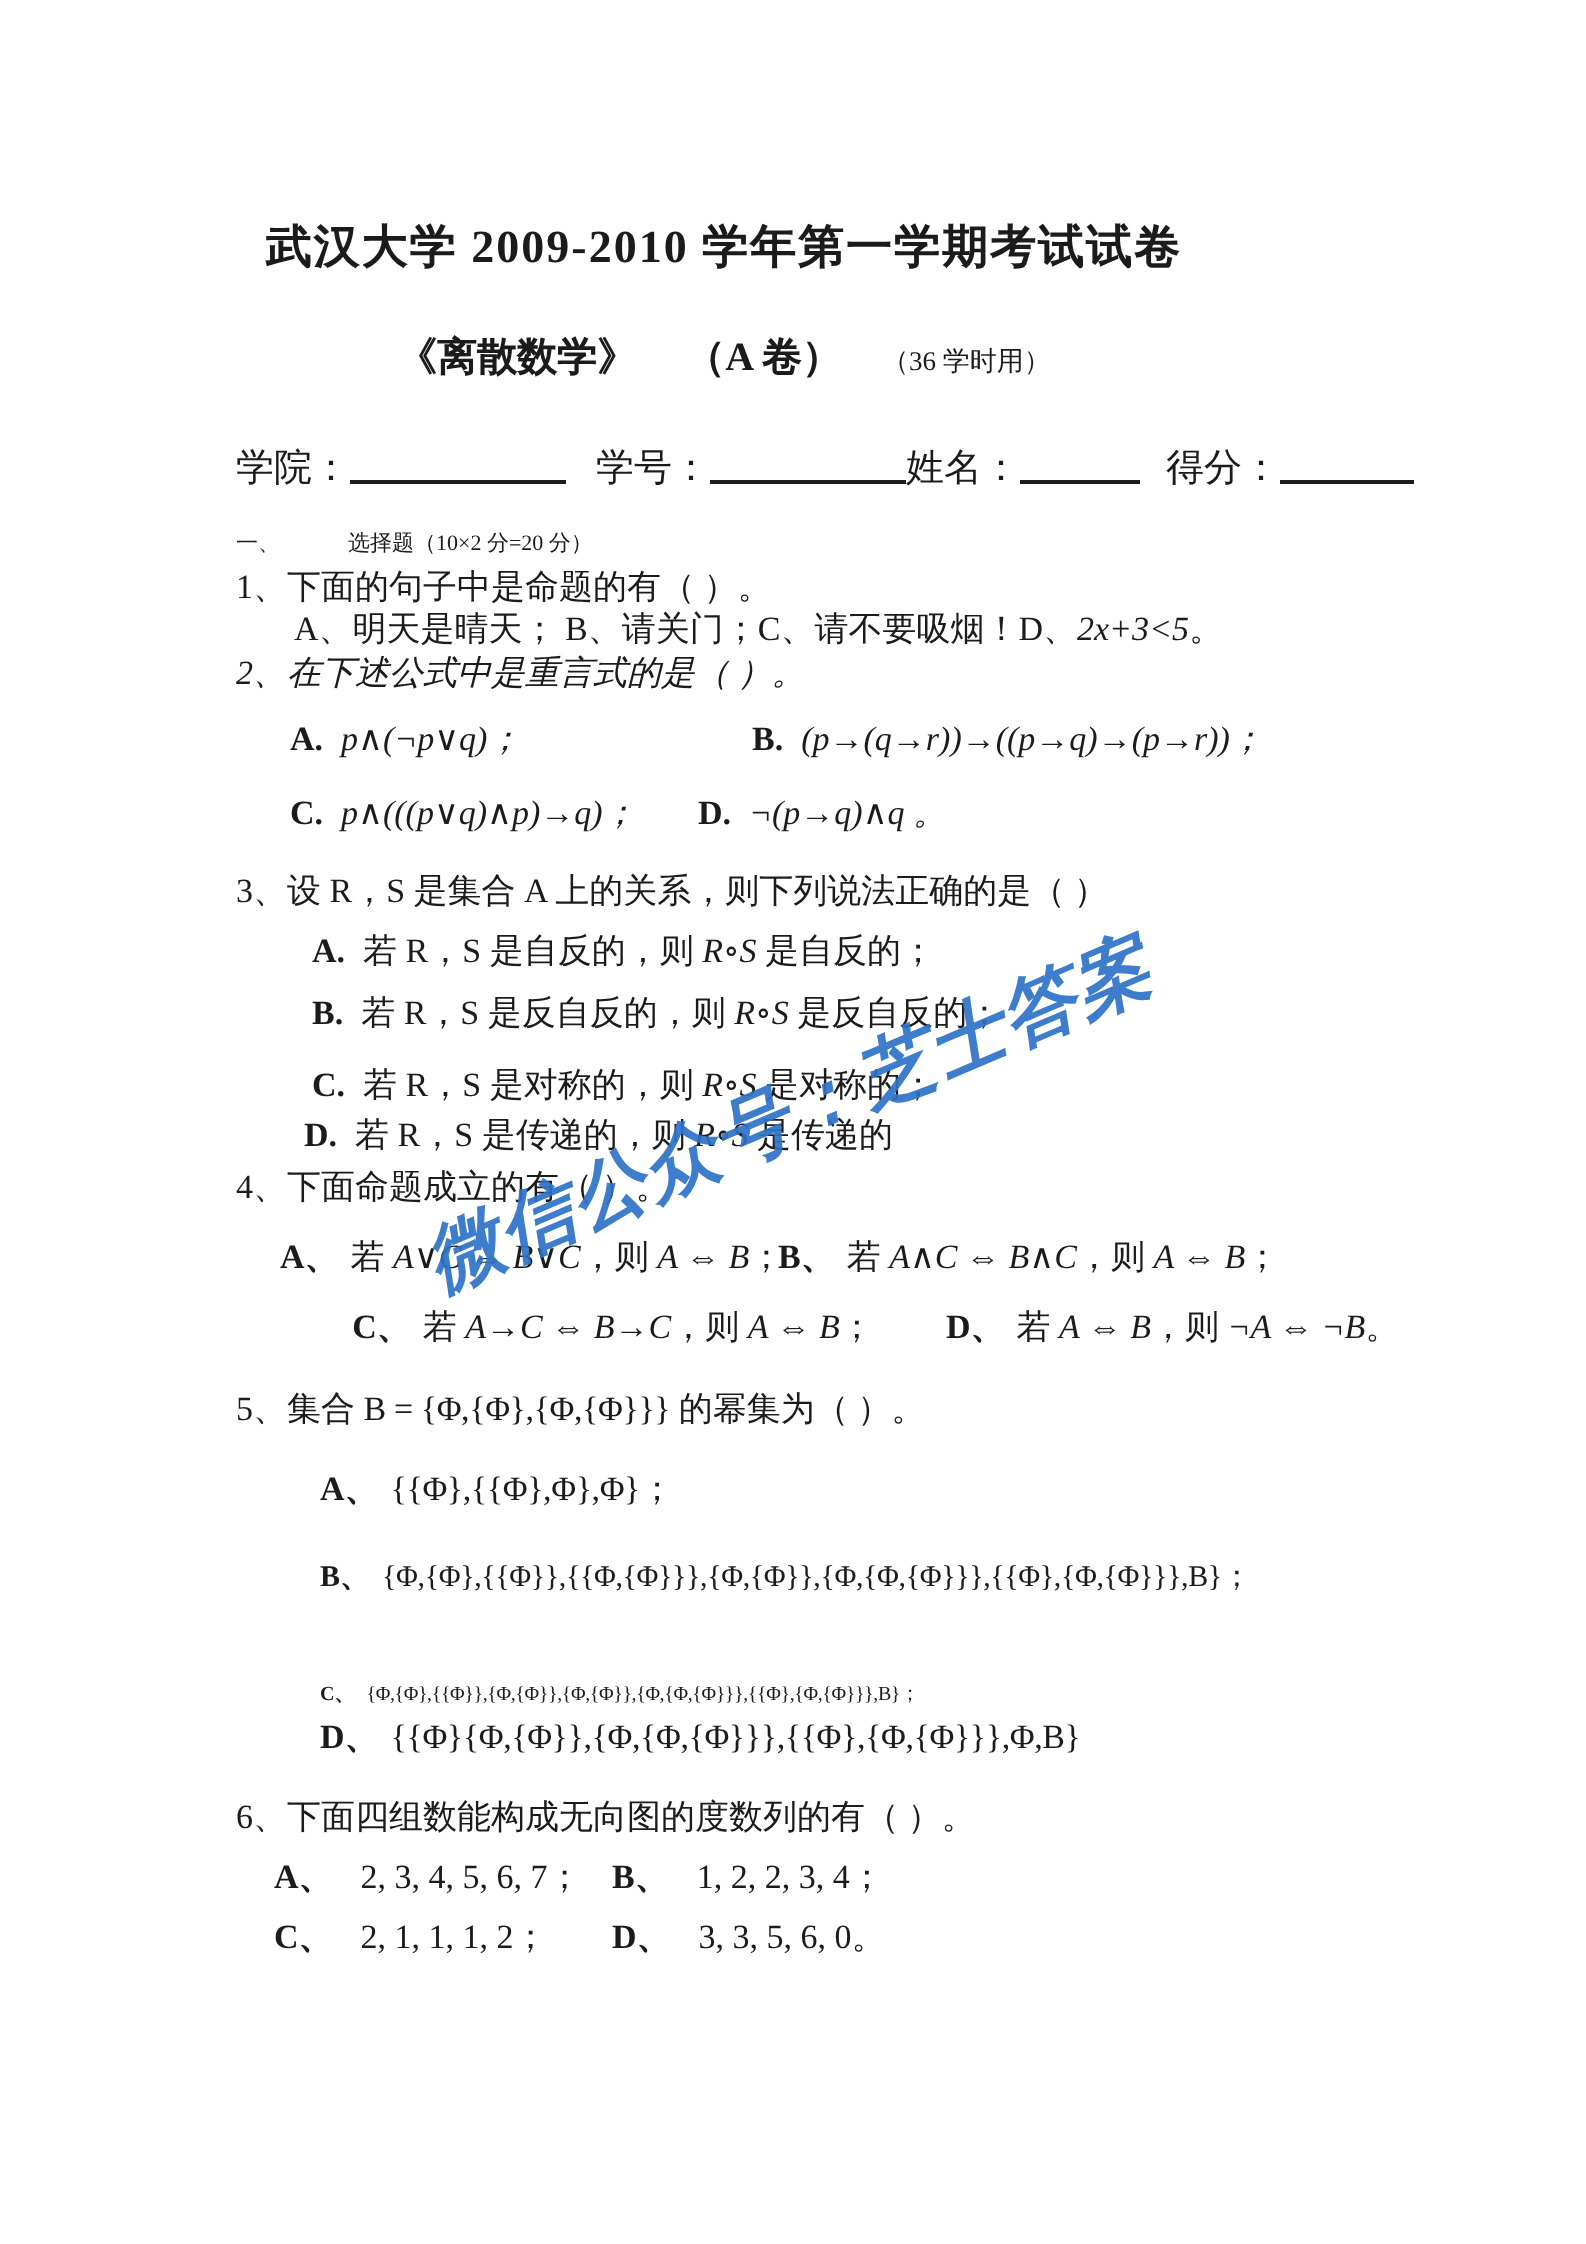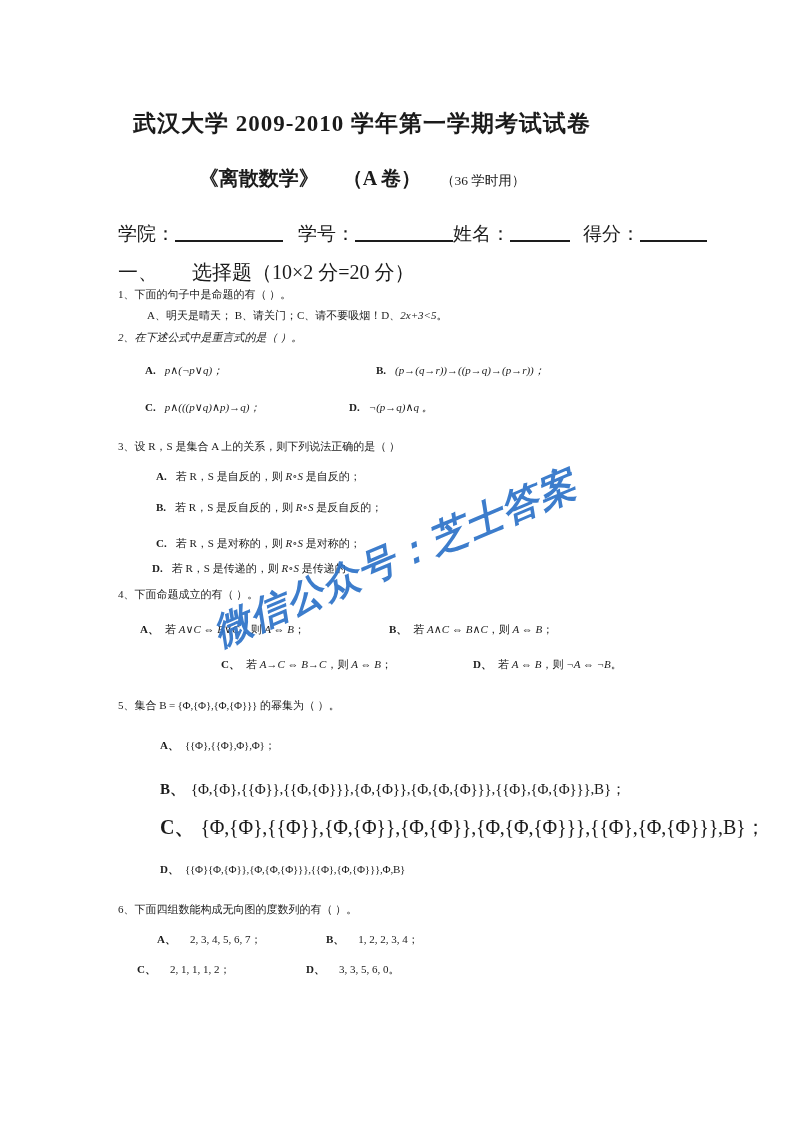--- a/index.html
+++ b/index.html
@@ -12,21 +12,21 @@
   .subtitle{top:165px;}
   .subtitle .course,.subtitle .paper{font-size:20px;font-weight:bold;}
   .subtitle .paper{margin-left:20px;}
   .subtitle .note{font-size:13.5px;margin-left:16px;}
   .form-line{position:absolute;top:221px;left:118px;font-size:19px;white-space:nowrap;}
   .blank{display:inline-block;border-bottom:2px solid #1d1d1d;height:14px;vertical-align:-2px;}
   .b1{width:108px;margin-right:15px;}
   .b2{width:98px;}
   .b3{width:60px;margin-right:13px;}
   .b4{width:67px;}
-  .line{position:absolute;left:118px;font-size:11px;white-space:nowrap;line-height:20px;}
+  .line{position:absolute;left:118px;font-size:17px;white-space:nowrap;line-height:20px;}
   .m{font-style:italic;}
   .set{font-style:normal;letter-spacing:-0.2px;}
   .lb{font-weight:600;margin-right:9px;}
   .lb2{margin-right:6px;}
   .opt-col{display:inline-block;}
   .sec-num{margin-right:34px;}
   .ind1{padding-left:29px;}
   .ind2{padding-left:38px;}
   .ind3{padding-left:42px;}
   .ind4{padding-left:19px;}
@@ -47,21 +47,21 @@
   <div class="center-block subtitle">
     <span class="course">《离散数学》</span>
     <span class="paper">（A 卷）</span>
     <span class="note">（36 学时用）</span>
   </div>
 
   <div class="form-line">
     <span>学院：</span><span class="blank b1"></span><span>学号：</span><span class="blank b2"></span><span>姓名：</span><span class="blank b3"></span><span>得分：</span><span class="blank b4"></span>
   </div>
 
-  <div class="line" style="top:262px;font-size:20px;">
+  <div class="line" style="top:262px;font-size:11px;">
     <span class="sec-num">一、</span><span>选择题（10×2 分=20 分）</span>
   </div>
 
   <div class="line" style="top:284px;">1、下面的句子中是命题的有（ ）。</div>
   <div class="line ind1" style="top:305px;">
     <span>A、明天是晴天； B、请关门；C、请不要吸烟！D、</span><span class="m">2x+3&lt;5</span><span>。</span>
   </div>
 
   <div class="line" style="top:327px;font-style:italic;">2、在下述公式中是重言式的是（ ）。</div>
   <div class="line" style="top:360px;padding-left:27px;">
@@ -95,30 +95,30 @@
 
   <div class="line" style="top:695px;">
     <span>5、集合 </span><span class="set">B = {Φ,{Φ},{Φ,{Φ}}}</span><span> 的幂集为（ ）。</span>
   </div>
   <div class="line ind3" style="top:735px;">
     <span class="lb lb2">A、</span><span class="set">{{Φ},{{Φ},Φ},Φ}；</span>
   </div>
   <div class="line ind3" style="top:779px;font-size:15px;">
     <span class="lb lb2">B、</span><span class="set">{Φ,{Φ},{{Φ}},{{Φ,{Φ}}},{Φ,{Φ}},{Φ,{Φ,{Φ}}},{{Φ},{Φ,{Φ}}},B}；</span>
   </div>
-  <div class="line ind3" style="top:817px;font-size:20px;">
+  <div class="line ind3" style="top:838px;font-size:10px;">
     <span class="lb lb2">C、</span><span class="set">{Φ,{Φ},{{Φ}},{Φ,{Φ}},{Φ,{Φ}},{Φ,{Φ,{Φ}}},{{Φ},{Φ,{Φ}}},B}；</span>
   </div>
   <div class="line ind3" style="top:859px;">
     <span class="lb lb2">D、</span><span class="set">{{Φ}{Φ,{Φ}},{Φ,{Φ,{Φ}}},{{Φ},{Φ,{Φ}}},Φ,B}</span>
   </div>
 
   <div class="line" style="top:899px;">6、下面四组数能构成无向图的度数列的有（ ）。</div>
   <div class="line ind4" style="top:929px;">
-    <span class="opt-col" style="width:169px;margin-left:20px;"><span class="lb lb2" style="margin-right:14px;">A、</span><span>2, 3, 4, 5, 6, 7；</span></span><span class="opt-col"><span class="lb lb2" style="margin-right:14px;">B、</span><span>1, 2, 2, 3, 4；</span></span>
+    <span class="opt-col" style="width:169px;"><span class="lb lb2" style="margin-right:14px;">A、</span><span>2, 3, 4, 5, 6, 7；</span></span><span class="opt-col"><span class="lb lb2" style="margin-right:14px;">B、</span><span>1, 2, 2, 3, 4；</span></span>
   </div>
   <div class="line ind4" style="top:959px;">
     <span class="opt-col" style="width:169px;"><span class="lb lb2" style="margin-right:14px;">C、</span><span>2, 1, 1, 1, 2；</span></span><span class="opt-col"><span class="lb lb2" style="margin-right:14px;">D、</span><span>3, 3, 5, 6, 0。</span></span>
   </div>
 
   <div class="watermark" style="color: rgb(45, 115, 200);">微信公众号：芝士答案</div>
 
 </div>
 
 </body></html>

